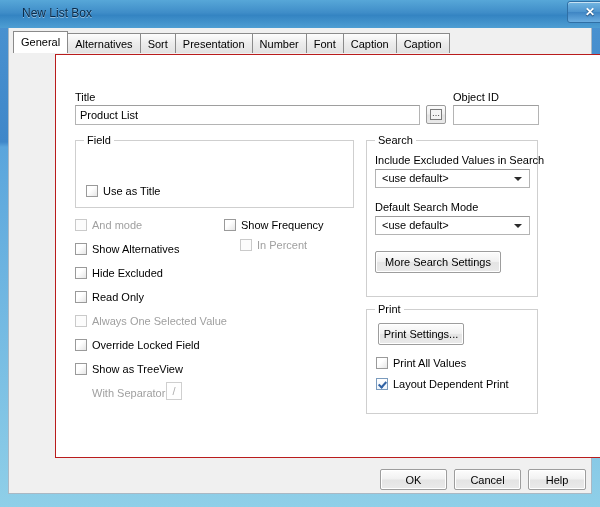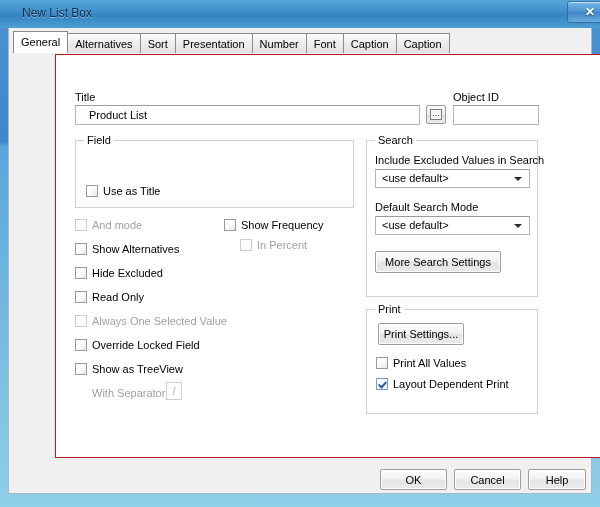--- a/index.html
+++ b/index.html
@@ -128,21 +128,21 @@
 
   
   .textbox {
     position: absolute;
     box-sizing: border-box;
     border: 1px solid #b4b4b4;
     border-top-color: #9e9e9e;
     background: #ffffff;
     font-size: 11px;
     color: #000;
-    padding: 2px 13px;
+    padding: 2px 4px;
     line-height: 14px;
     font-family: "Liberation Sans", sans-serif;
   }
 
   
   .ellipsis-btn {
     position: absolute;
     box-sizing: border-box;
     width: 20px; height: 19px;
     border: 1px solid #9b9b9b;

